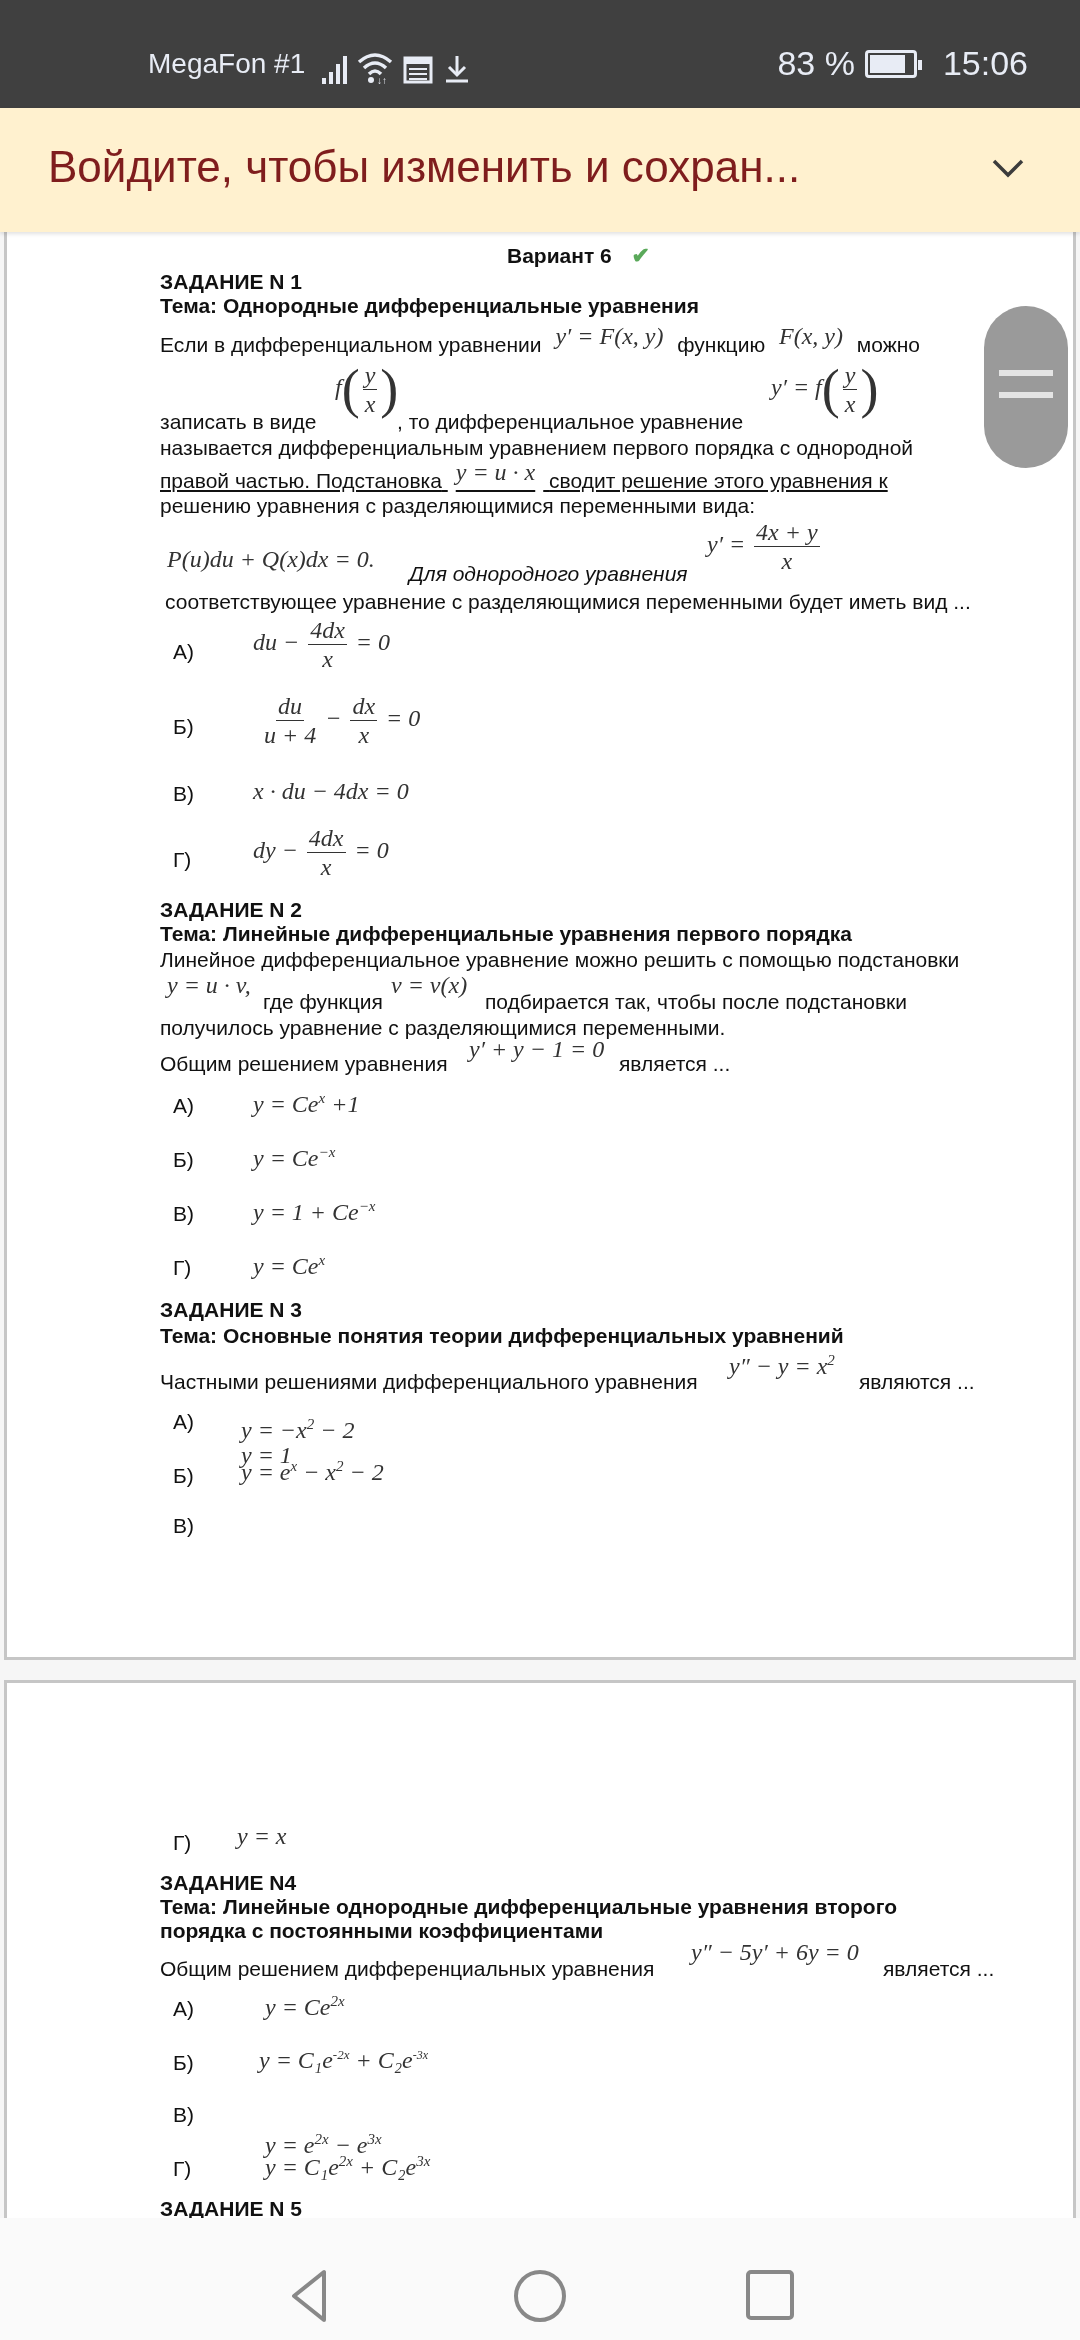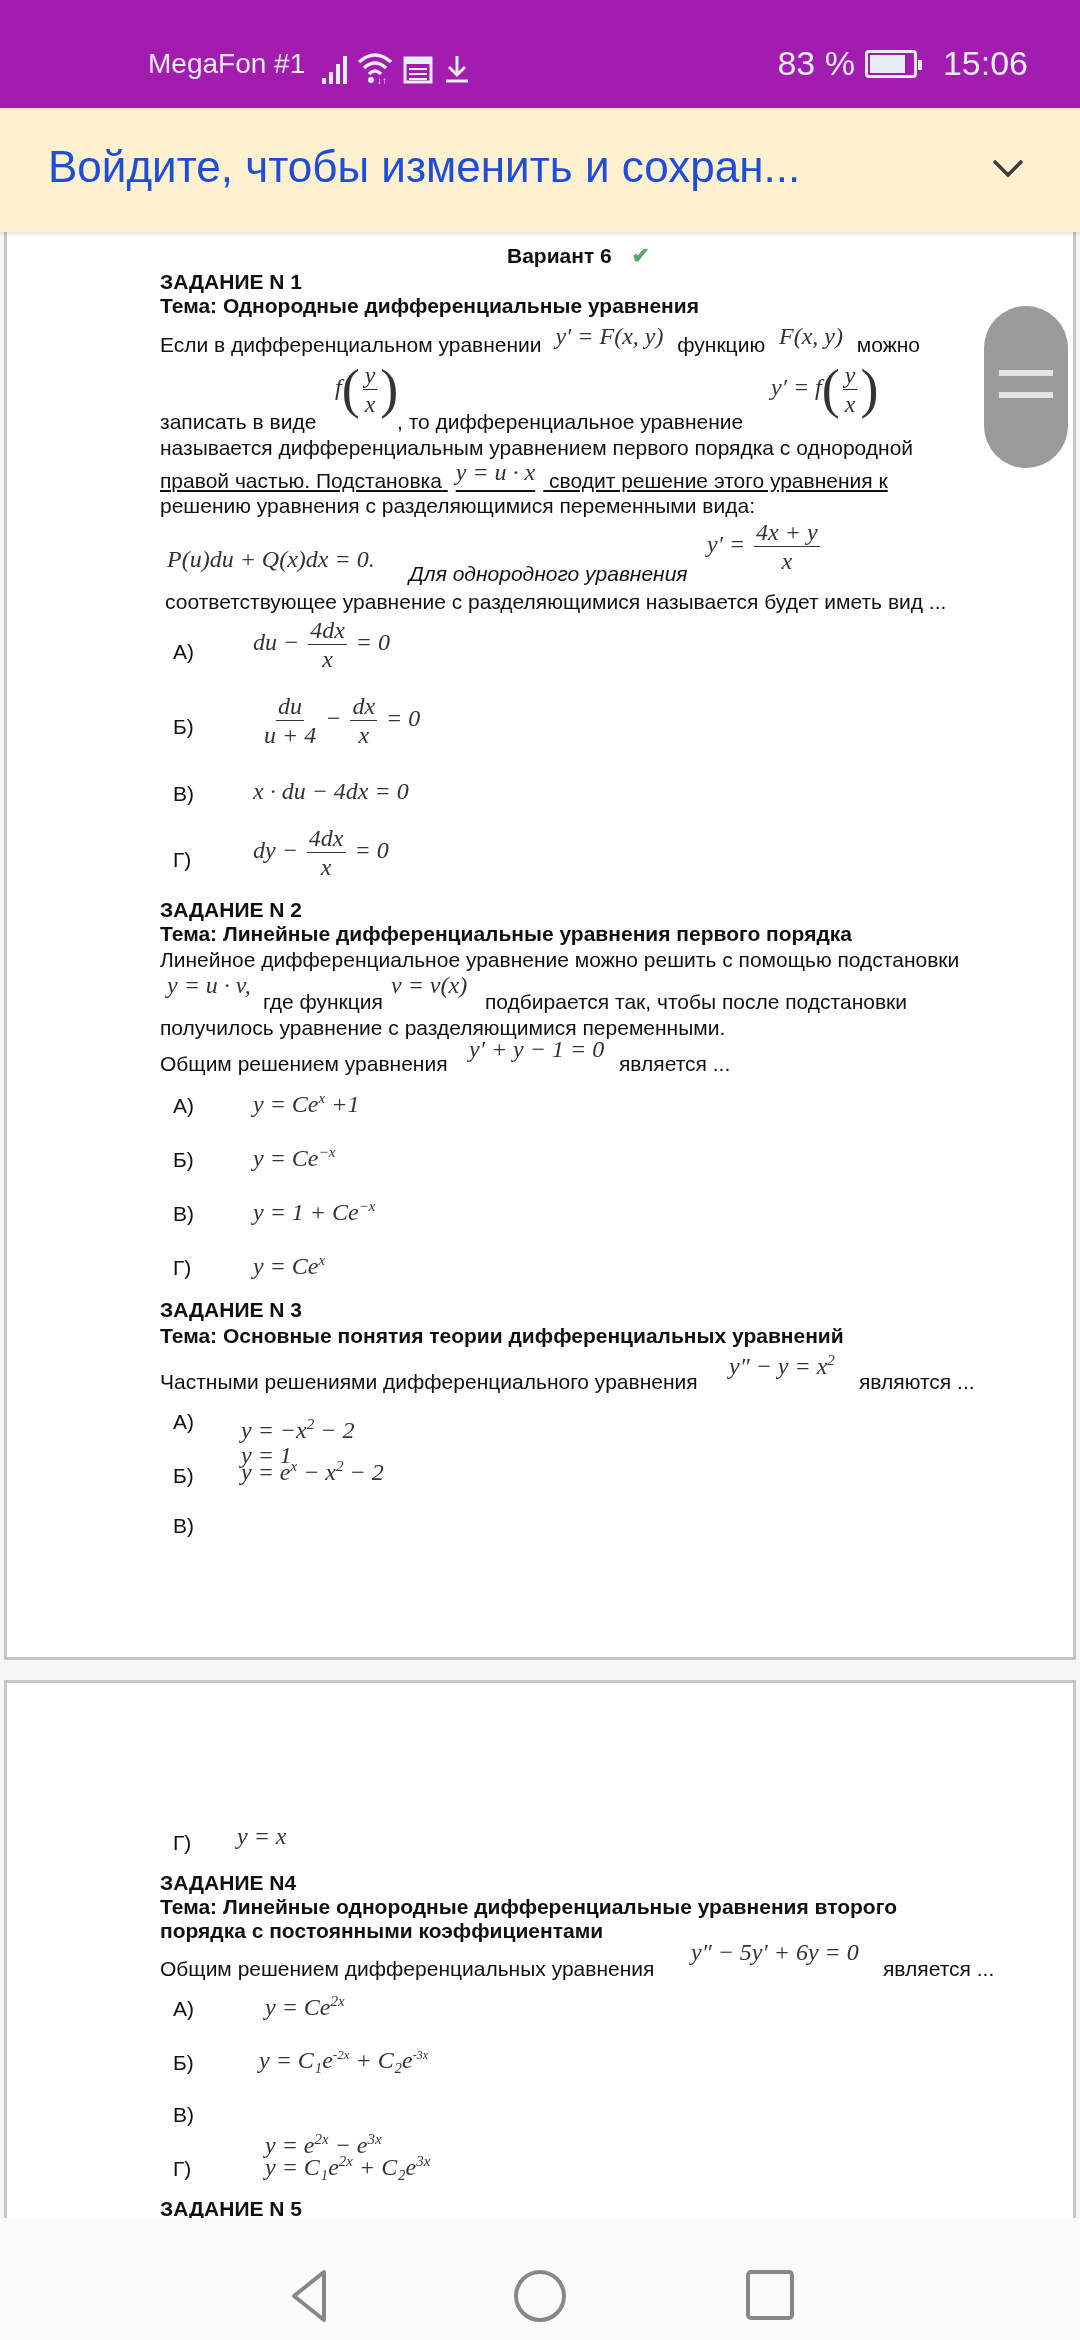--- a/index.html
+++ b/index.html
@@ -1,32 +1,32 @@
 <!DOCTYPE html>
 <html><head>
 <meta charset="utf-8">
 <style>
   * { box-sizing: border-box; margin: 0; padding: 0; }
   html, body { width: 1080px; height: 2340px; overflow: hidden; background: #f6f6f6; }
   body { font-family: "Liberation Sans", sans-serif; color: #111; position: relative; }
 
   
-  .status-bar { position: absolute; left: 0; top: 0; width: 1080px; height: 108px; background: #a21caf; color: #e8ecf5; }
+  .status-bar { position: absolute; left: 0; top: 0; width: 1080px; height: 108px; background: #404040; color: #e8ecf5; }
   .status-bar .carrier { position: absolute; left: 148px; top: 48px; font-size: 28px; }
   .status-bar .sb-icons { position: absolute; left: 322px; top: 44px; display: flex; gap: 10px; align-items: flex-end; height: 40px; }
   .signal { display: flex; align-items: flex-end; gap: 3px; height: 30px; }
   .signal span { width: 4px; background: #e8ecf5; display: block; }
   .status-bar .right { position: absolute; right: 52px; top: 44px; display: flex; align-items: center; gap: 10px; font-size: 34px; }
   .battery { width: 52px; height: 28px; border: 3px solid #e8ecf5; border-radius: 4px; position: relative; padding: 2px; }
   .battery .fill { width: 83%; height: 100%; background: #e8ecf5; }
   .battery::after { content: ""; position: absolute; right: -8px; top: 7px; width: 4px; height: 10px; background: #e8ecf5; }
 
   
   .banner { position: absolute; left: 0; top: 108px; width: 1080px; height: 124px; background: #fff1cf; box-shadow: 0 2px 4px rgba(0,0,0,0.12); z-index: 3; }
-  .banner .msg { position: absolute; left: 48px; top: 34px; font-size: 44px; color: #1d4ed8; }
+  .banner .msg { position: absolute; left: 48px; top: 34px; font-size: 44px; color: #7f1d1d; }
   .banner .chev { position: absolute; right: 52px; top: 40px; width: 40px; height: 40px; }
 
   
   .page { position: absolute; left: 4px; width: 1072px; background: #fff; border: 3px solid #c6c6c6; }
   .page1 { top: 200px; height: 1460px; border-top: none; }
   .page2 { top: 1680px; height: 560px; }
 
   .doc { position: absolute; left: 0; top: 0; width: 100%; }
   .abs { position: absolute; white-space: nowrap; }
   .txt { font-size: 21px; line-height: 24px; }
@@ -147,21 +147,21 @@
 
     <div class="abs math" style="left:160px; top:346px;">P(u)du + Q(x)dx = 0.</div>
     <div class="abs txt" style="left:402px; top:362px;font-style:italic;">Для однородного уравнения</div>
     <div class="abs math" style="left:700px; top:318px;">
       <span>y′ =</span>
       <span class="frac">
           <span class="num">4x + y</span>
           <span class="den">x</span>
         </span>
     </div>
-    <div class="abs txt" style="left:158px; top:390px;">соответствующее уравнение с разделяющимися называется будет иметь вид ...</div>
+    <div class="abs txt" style="left:158px; top:390px;">соответствующее уравнение с разделяющимися переменными будет иметь вид ...</div>
 
     <div class="abs opt-label" style="left:166px; top:440px;">А)</div>
     <div class="abs math" style="left:246px; top:416px;">
       <span>du −</span>
       <span class="frac">
           <span class="num">4dx</span>
           <span class="den">x</span>
         </span>
       <span>= 0</span>
     </div>

